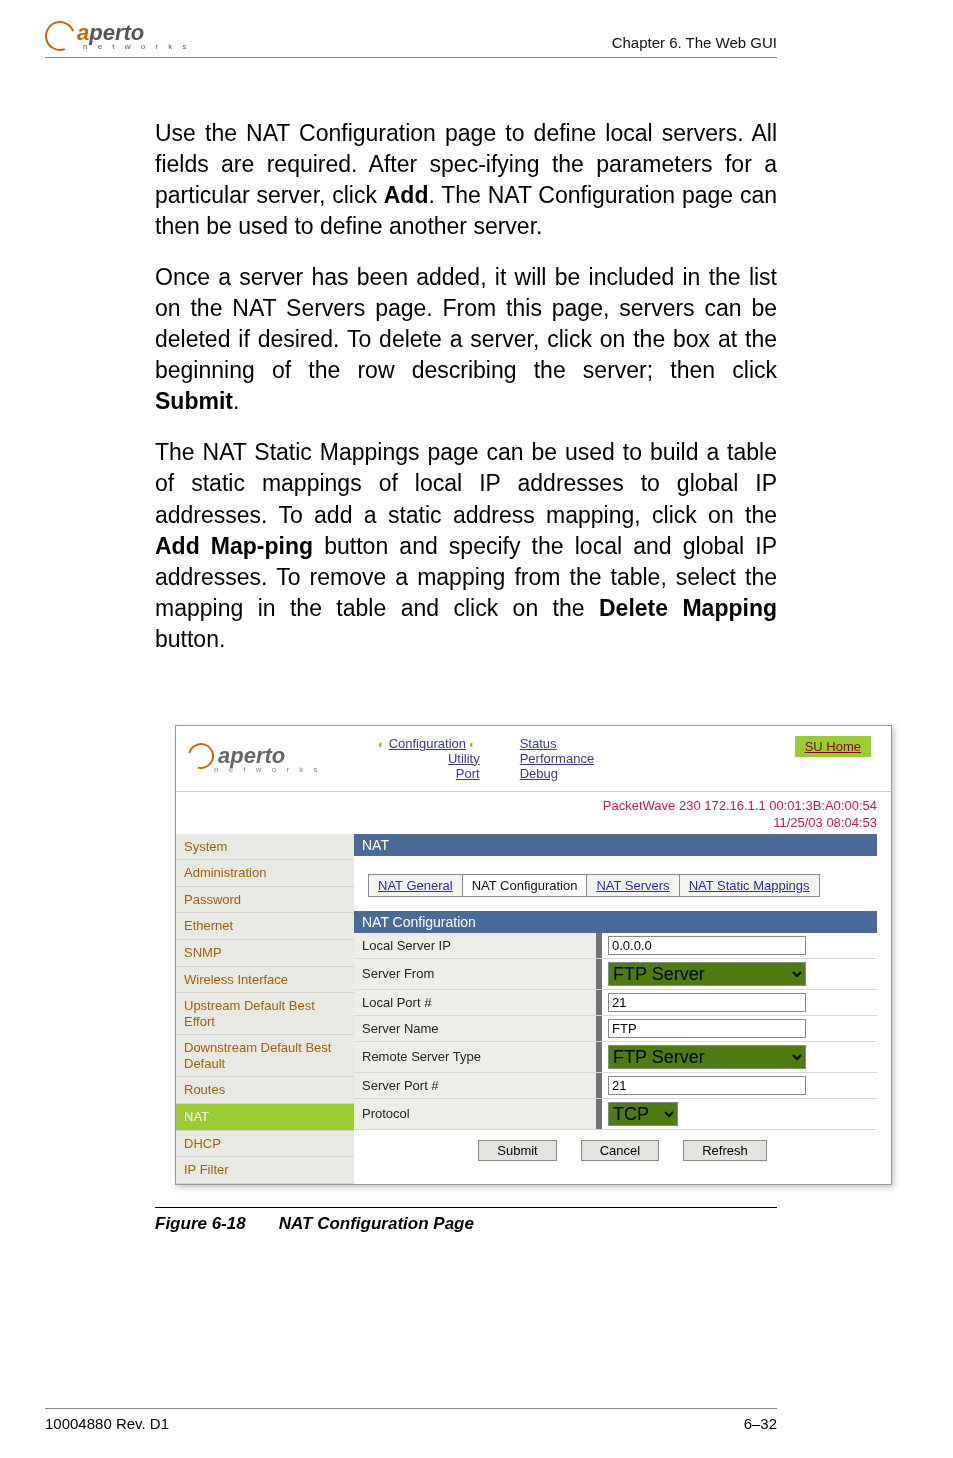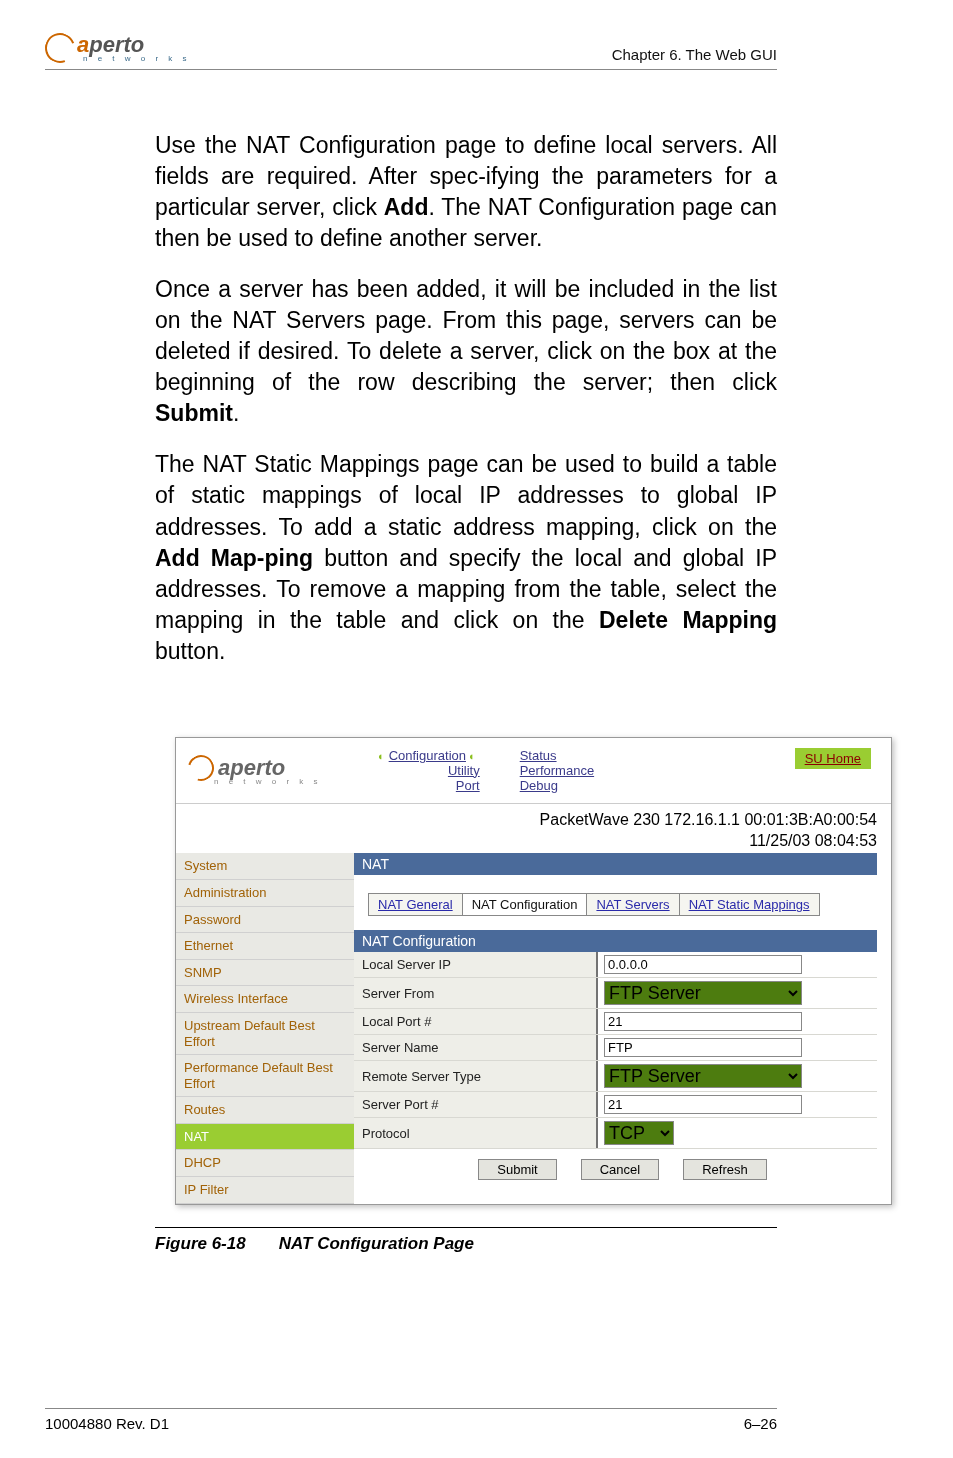--- a/index.html
+++ b/index.html
@@ -8,21 +8,21 @@
     font-family: "Segoe UI", Tahoma, Verdana, sans-serif;
     background: #fff;
     color: #000;
     width: 953px;
   }
   .page {
     width: 822px;
     min-height: 1458px;
     position: relative;
     box-sizing: border-box;
-    padding: 32px 45px 60px 45px;
+    padding: 20px 45px 60px 45px;
   }
   .top-bar {
     display: flex;
     justify-content: space-between;
     align-items: flex-end;
     border-bottom: 1px solid #888;
     padding-bottom: 6px;
     margin-bottom: 6px;
   }
   .doc-logo {
@@ -136,22 +136,22 @@
     margin-right: 12px;
   }
   .ss-home-btn {
     background: #9acd32;
     padding: 3px 10px;
     font-size: 13px;
   }
   .ss-home-btn a { color: #8b0000; text-decoration: underline; }
   .ss-info {
     text-align: right;
-    font-size: 16px;
-    color: #000000;
+    font-size: 13px;
+    color: #be185d;
     padding: 6px 14px 2px 0;
     line-height: 1.3;
   }
   .ss-body {
     display: flex;
     align-items: flex-start;
   }
   .ss-sidebar {
     flex: 0 0 178px;
     background: #fff;
@@ -205,33 +205,33 @@
     margin: 0 14px 0 0;
   }
   .ss-form {
     margin: 0 14px 0 0;
   }
   .ss-row {
     display: flex;
     align-items: center;
     border-bottom: 1px solid #d8d8d2;
     background: #eeeee8;
-    gap: 36px;
   }
   .ss-row-label {
     flex: 0 0 190px;
     padding: 5px 8px;
     font-size: 13px;
     color: #222;
   }
   .ss-row-field {
     flex: 1;
     padding: 3px 6px;
     background: #fff;
-    border-left: 2px solid #737373;
+    border-left: 6px solid #737373;
+    margin-left: 36px;
   }
   .ss-row-field input[type=text] {
     width: 190px;
     font-size: 13px;
     font-family: Tahoma, sans-serif;
     padding: 1px 3px;
     border: 1px solid #888;
     background: #fff;
   }
   .ss-row-field select {
@@ -341,21 +341,21 @@
 
     <div class="ss-body">
       <div class="ss-sidebar">
         <div class="ss-sidebar-item">System</div>
         <div class="ss-sidebar-item">Administration</div>
         <div class="ss-sidebar-item">Password</div>
         <div class="ss-sidebar-item">Ethernet</div>
         <div class="ss-sidebar-item">SNMP</div>
         <div class="ss-sidebar-item">Wireless Interface</div>
         <div class="ss-sidebar-item">Upstream Default Best Effort</div>
-        <div class="ss-sidebar-item">Performance Default Best Effort</div>
+        <div class="ss-sidebar-item">Downstream Default Best Default</div>
         <div class="ss-sidebar-item">Routes</div>
         <div class="ss-sidebar-item active">NAT</div>
         <div class="ss-sidebar-item">DHCP</div>
         <div class="ss-sidebar-item">IP Filter</div>
       </div>
 
       <div class="ss-main">
         <div class="ss-section-title">NAT</div>
 
         <div class="ss-tabs">
@@ -407,15 +407,15 @@
     </div>
   </div>
 
   <hr class="fig-rule">
   <div class="fig-caption">
     <span>Figure 6-18</span>&nbsp;&nbsp;&nbsp;&nbsp;&nbsp;&nbsp;&nbsp;<span>NAT Configuration Page</span>
   </div>
 
   <div class="footer">
     <span>10004880 Rev. D1</span>
-    <span>6–26</span>
+    <span>6–32</span>
   </div>
 </div>
 
 </body></html>

